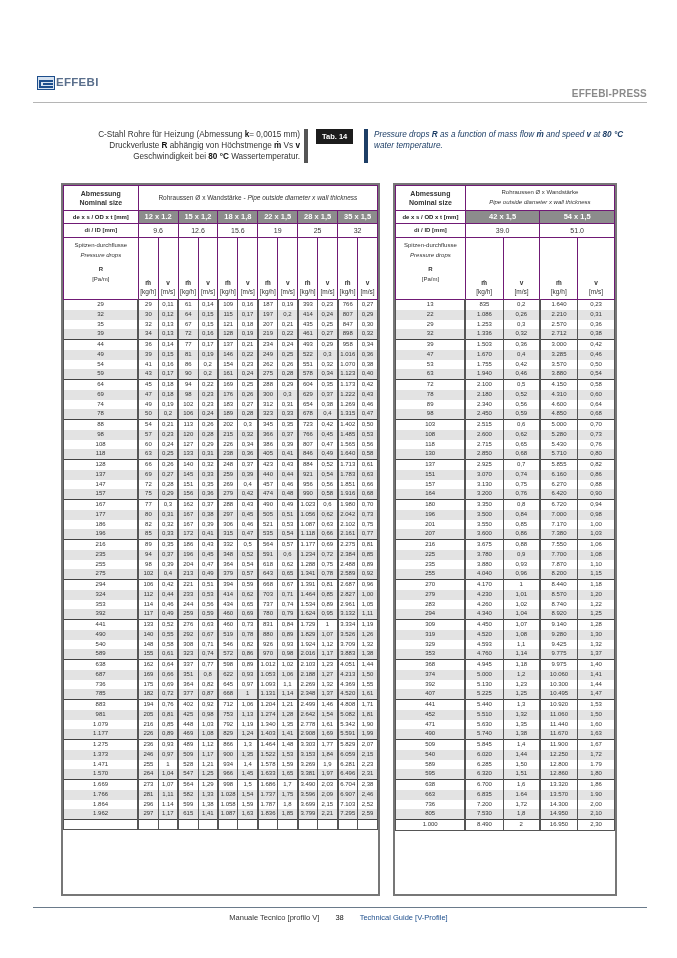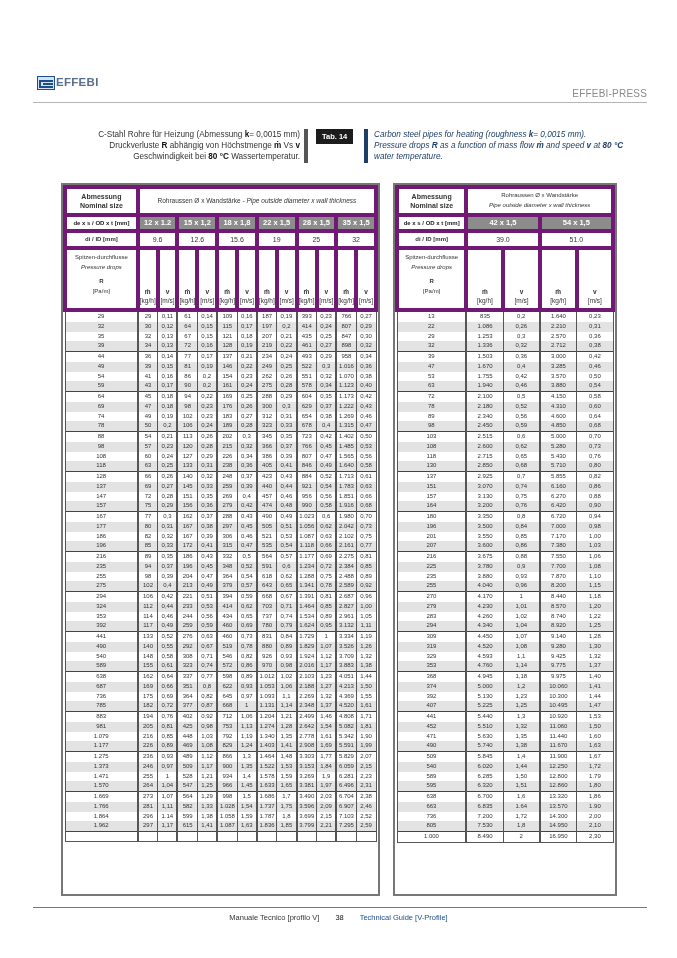--- a/index.html
+++ b/index.html
@@ -5,34 +5,34 @@
   * { box-sizing: border-box; margin: 0; padding: 0; }
   html, body { width: 677px; height: 958px; background: #fff; overflow: hidden; }
   body { font-family: "Liberation Sans", sans-serif; color: #222; position: relative; }
 
   .logo { position: absolute; left: 37px; top: 76px; display: flex; align-items: flex-start; }
   .logo-mark { width: 18px; height: 14px; position: relative; }
   .logo-mark .box { position: absolute; left: 0; top: 0; width: 18px; height: 14px; border: 1.5px solid #1d4e8c; background: #d6e2f0; }
   .logo-mark .g { position: absolute; left: 2px; top: 4px; width: 14px; height: 8px; border: 2px solid #1d4e8c; border-right: none; border-top-width: 2px; }
   .logo-mark .g2 { position: absolute; left: 6px; top: 7px; width: 10px; height: 2px; background: #1d4e8c; }
   .logo-text { font-size: 11.5px; font-weight: bold; color: #5a6f8c; letter-spacing: 0.3px; margin-left: 1px; line-height: 12px; }
-  .brand-right { position: absolute; right: 30px; top: 88px; font-size: 10px; font-weight: normal; color: #8a8a8a; letter-spacing: 0.2px; }
+  .brand-right { position: absolute; right: 30px; top: 88px; font-size: 10px; font-weight: bold; color: #8a8a8a; letter-spacing: 0.2px; }
   .header-rule { position: absolute; left: 33px; right: 30px; top: 102px; height: 1px; background: #b5b5b5; }
 
   .title-de { position: absolute; left: 60px; width: 240px; top: 129px; text-align: right; font-size: 8.2px; line-height: 11px; color: #333; }
   .title-de b { color: #111; }
   .bar-left { position: absolute; left: 304px; top: 129px; width: 4px; height: 34px; background: #555; }
   .tab-badge { position: absolute; left: 316px; top: 129px; background: #1c1c1c; color: #fff; font-size: 7.5px; font-weight: bold; padding: 3px 6px; }
   .bar-right { position: absolute; left: 364px; top: 129px; width: 4px; height: 34px; background: #1d3e66; }
   .title-en { position: absolute; left: 374px; width: 270px; top: 129px; font-size: 8.2px; line-height: 11px; font-style: italic; color: #1d3e66; }
   .title-en b { font-style: italic; color: #1d3e66; }
 
   table.pt { position: absolute; border-collapse: collapse; font-size: 6px; color: #333; }
   table.pt td { border-left: 1px solid #555; border-right: 1px solid #555; text-align: center; padding: 0; height: 9.75px; line-height: 9.75px; white-space: nowrap; }
-  table.pt tr.hdr td { border: 4px solid #701a75; margin-top: 24px; }
+  table.pt tr.hdr td { border: 1px solid #701a75; margin-top: 24px; }
   table.pt .nom { font-weight: bold; font-size: 7px; line-height: 9px; padding: 3px 2px; }
   table.pt .od-row td { background: #8c8c8c; color: #fff; font-weight: bold; font-size: 7.5px; height: 12px; line-height: 12px; }
   table.pt .od-row td.lab { background: #fff; color: #222; font-size: 6px; }
   table.pt .id-row td { font-size: 7px; height: 13px; line-height: 13px; }
   table.pt .id-row td.lab { font-weight: bold; font-size: 6px; }
   table.pt .unit-row td { height: 62px; vertical-align: bottom; line-height: 8.5px; padding-bottom: 3px; font-size: 6.5px; }
   table.pt .unit-row td.lab { font-size: 6px; line-height: 10px; vertical-align: top; padding-top: 2px; }
   table.pt .unit-row td.lab .it { font-style: italic; }
   table.pt tbody tr.shade td { background: #e3e3e3; }
   table.pt tbody tr.grp td { border-top: 1.5px solid #444; }
@@ -66,21 +66,20 @@
 
 <div class="title-de">
   <div><span>C-Stahl Rohre  für Heizung (Abmessung </span><b>k</b><span>= 0,0015 mm)</span></div>
   <div><span>Druckverluste </span><b>R</b><span> abhängig von Höchstmenge </span><b>ṁ</b><span> Vs </span><b>v</b></div>
   <div><span>Geschwindigkeit  bei </span><b>80 °C</b><span> Wassertemperatur.</span></div>
 </div>
 <div class="bar-left"></div>
 <div class="tab-badge">Tab. 14</div>
 <div class="bar-right"></div>
 <div class="title-en">
-  <div><span>Carbon steel pipes for heating (roughness </span><b>k</b><span>= 0,0015 mm).</span></div>
   <div><span>Pressure drops </span><b>R</b><span> as a function of mass flow </span><b>ṁ</b><span> and speed </span><b>v</b><span> at </span><b>80 °C</b></div>
   <div>water temperature.</div>
 </div>
 
 <div class="outer-left"></div>
 <table class="pt" id="tbl-left" style="left:63px; top:185px; width:315px;">
   <colgroup>
     <col style="width:75px">
     <col style="width:20px">
       <col style="width:20px">

